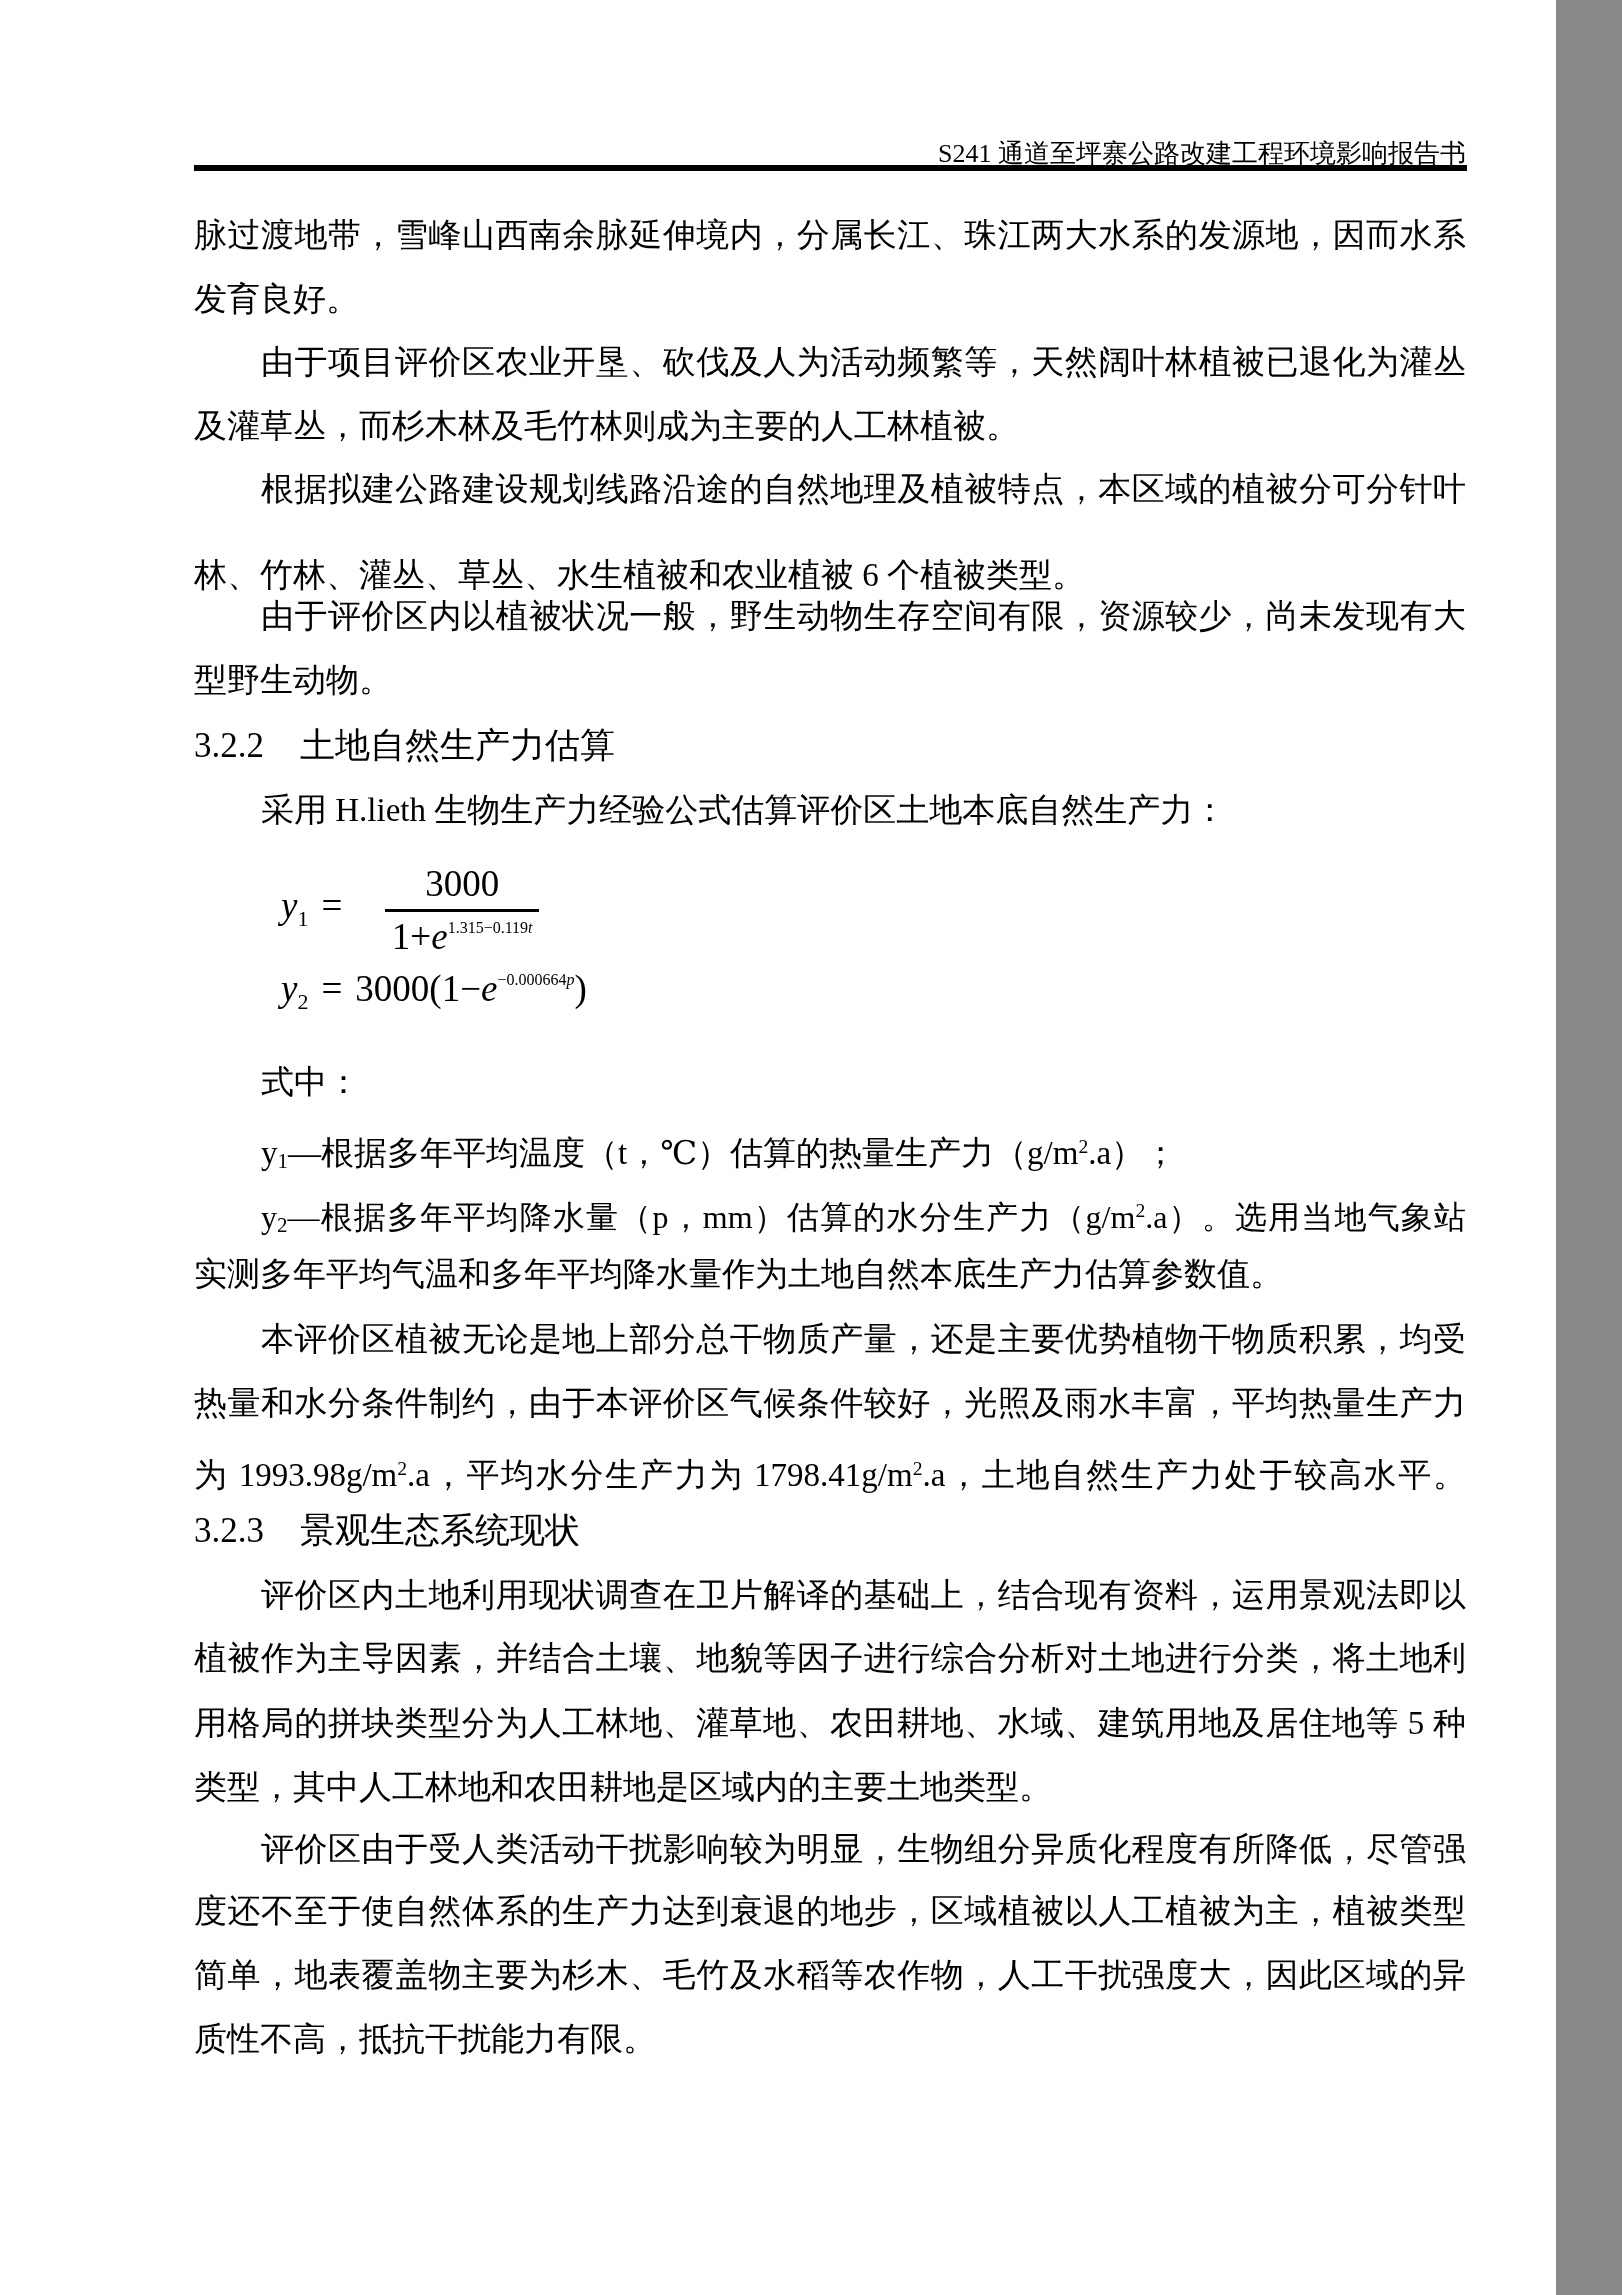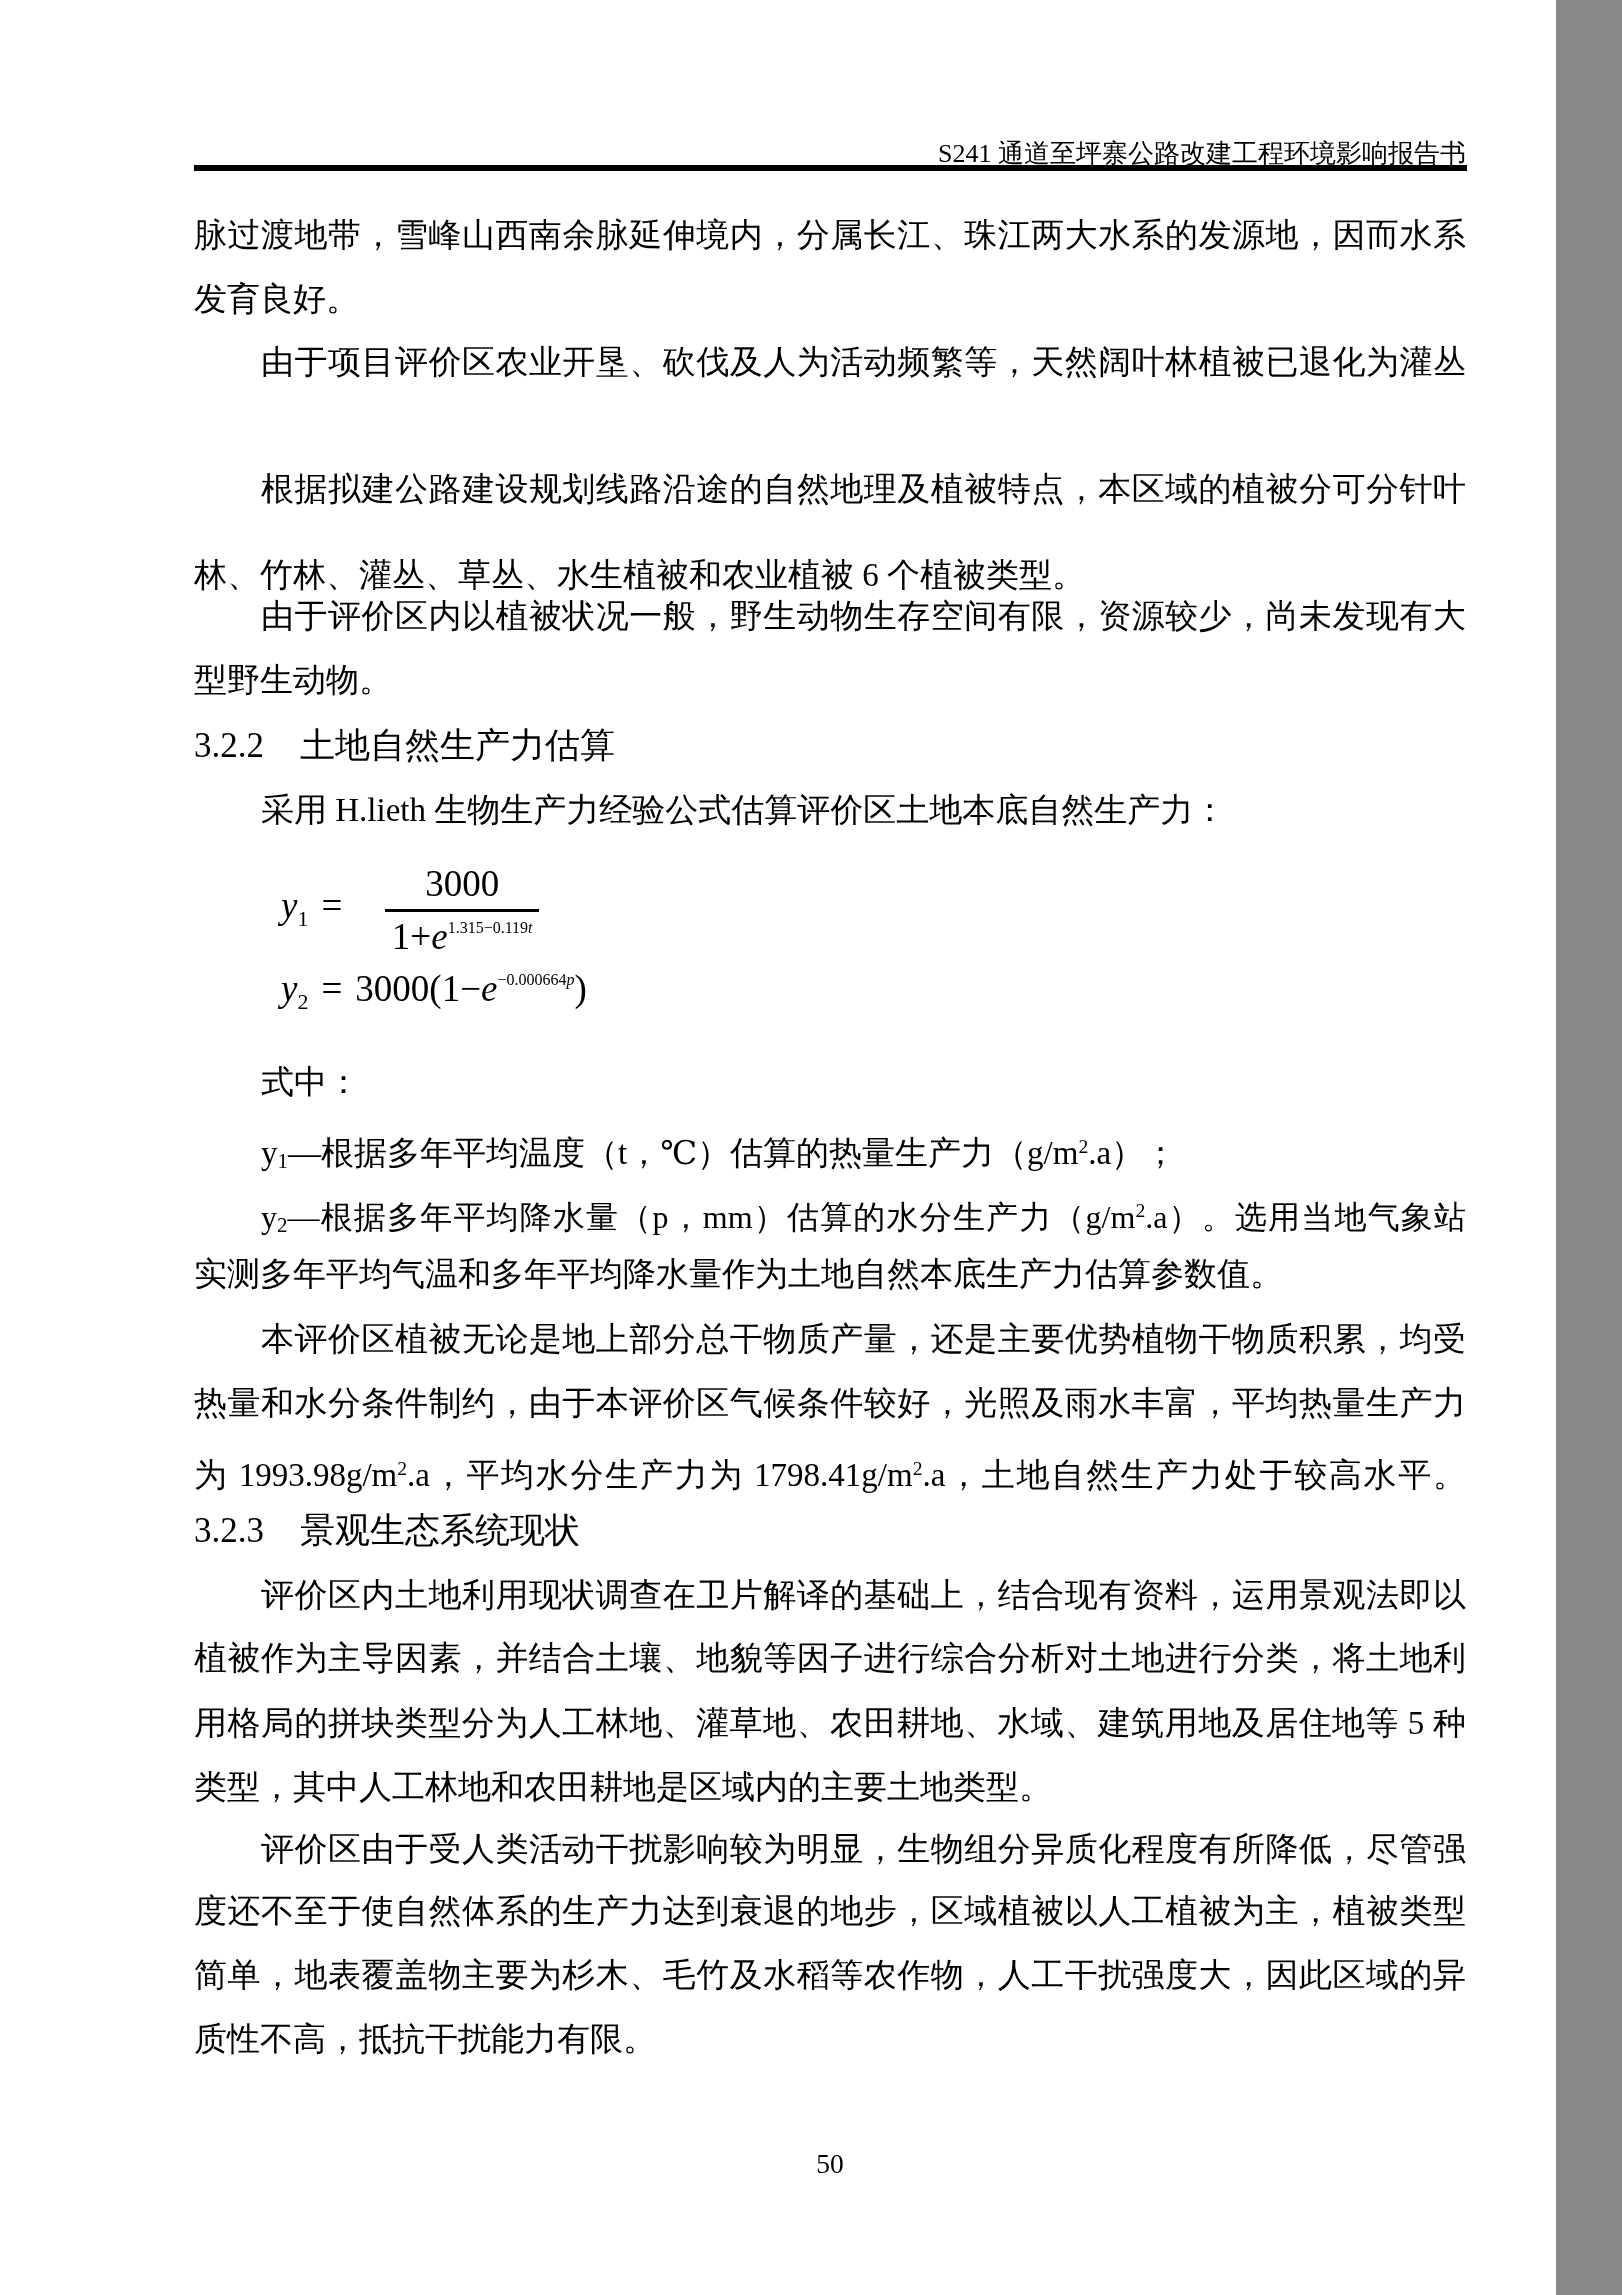--- a/index.html
+++ b/index.html
@@ -53,20 +53,21 @@
 <body>
 
 <div class="page">
 
   <div class="header-title">S241 通道至坪寨公路改建工程环境影响报告书</div>
   <div class="header-rule"></div>
 
   <div class="line fill" style="top:215px">脉过渡地带，雪峰山西南余脉延伸境内，分属长江、珠江两大水系的发源地，因而水系</div>
   <div class="line" style="top:279px">发育良好。</div>
   <div class="line fill indent" style="top:342px">由于项目评价区农业开垦、砍伐及人为活动频繁等，天然阔叶林植被已退化为灌丛</div>
+  <div class="line" style="top:406px">及灌草丛，而杉木林及毛竹林则成为主要的人工林植被。</div>
   <div class="line fill indent" style="top:469px">根据拟建公路建设规划线路沿途的自然地理及植被特点，本区域的植被分可分针叶</div>
   <div class="line" style="top:555px">林、竹林、灌丛、草丛、水生植被和农业植被 6 个植被类型。</div>
   <div class="line fill indent" style="top:596px">由于评价区内以植被状况一般，野生动物生存空间有限，资源较少，尚未发现有大</div>
   <div class="line" style="top:660px">型野生动物。</div>
 
   <div class="heading" style="top:725px"><span class="h-num">3.2.2</span><span>土地自然生产力估算</span></div>
 
   <div class="line indent" style="top:790px">采用 H.lieth 生物生产力经验公式估算评价区土地本底自然生产力：</div>
 
   <div class="formula" style="top:865px">
@@ -93,16 +94,15 @@
 
   <div class="line fill indent" style="top:1575px">评价区内土地利用现状调查在卫片解译的基础上，结合现有资料，运用景观法即以</div>
   <div class="line fill" style="top:1638px">植被作为主导因素，并结合土壤、地貌等因子进行综合分析对土地进行分类，将土地利</div>
   <div class="line fill tight2" style="top:1703px">用格局的拼块类型分为人工林地、灌草地、农田耕地、水域、建筑用地及居住地等 5 种</div>
   <div class="line" style="top:1767px">类型，其中人工林地和农田耕地是区域内的主要土地类型。</div>
   <div class="line fill indent" style="top:1829px">评价区由于受人类活动干扰影响较为明显，生物组分异质化程度有所降低，尽管强</div>
   <div class="line fill" style="top:1891px">度还不至于使自然体系的生产力达到衰退的地步，区域植被以人工植被为主，植被类型</div>
   <div class="line fill" style="top:1955px">简单，地表覆盖物主要为杉木、毛竹及水稻等农作物，人工干扰强度大，因此区域的异</div>
   <div class="line" style="top:2019px">质性不高，抵抗干扰能力有限。</div>
 
-  <div class="pagenum">50</div>
 
 </div>
 
 
 </body></html>

